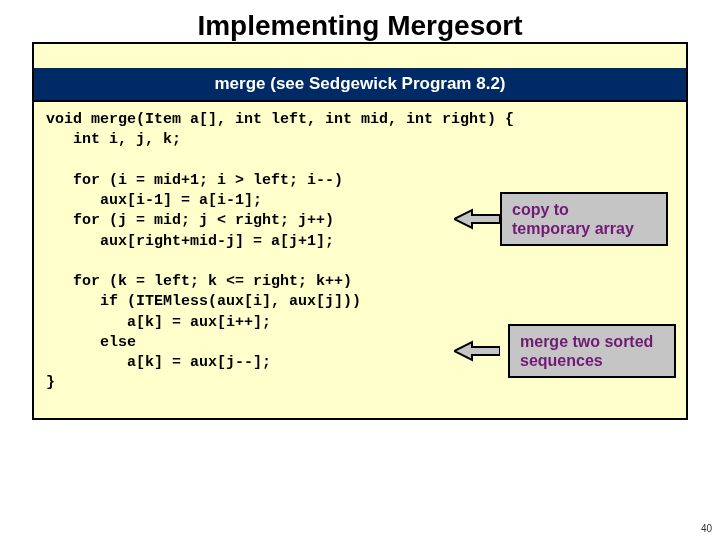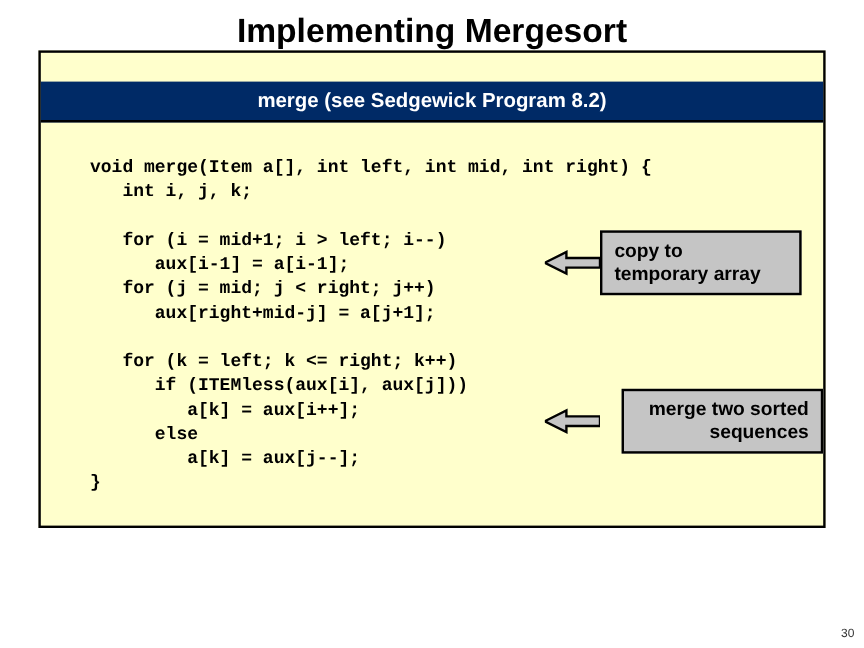--- a/index.html
+++ b/index.html
@@ -23,44 +23,43 @@
     color: #fff;
     font-weight: bold;
     text-align: center;
     padding: 6px 4px;
     font-size: 17px;
     border-bottom: 2px solid #000;
     margin-top: 24px;
   }
   .panel-body {
     position: relative;
-    padding: 28px 12px 24px 12px;
-    margin-left: 29px;
+    padding: 8px 12px 24px 12px;
   }
   pre.code {
     font-family: "Courier New", Courier, monospace;
     font-size: 15px;
     font-weight: bold;
     line-height: 1.35;
     white-space: pre;
     color: #000;
   }
   .callout {
     position: absolute;
     background: #c5c5c5;
     border: 2px solid #000;
     padding: 6px 10px;
     font-size: 16px;
     font-weight: bold;
     line-height: 1.2;
-    color: #000000;
+    color: #701a75;
     width: 168px;
   }
   .callout.c1 { right: 18px; top: 90px; }
-  .callout.c2 { right: 0; top: 222px; text-align: right; }
+  .callout.c2 { right: 10px; top: 222px; }
   .arrow {
     position: absolute;
     width: 46px;
     height: 22px;
   }
   .arrow svg { display: block; }
   .arrow.a1 { right: 186px; top: 106px; }
   .arrow.a2 { right: 186px; top: 238px; }
   .pagenum {
     position: absolute;
@@ -104,14 +103,14 @@
 
       <div class="arrow a2">
         <svg width="46" height="22" viewBox="0 0 46 22">
           <polygon points="0,11 18,2 18,7 46,7 46,15 18,15 18,20" fill="#c5c5c5" stroke="#000" stroke-width="2"></polygon>
         </svg>
       </div>
       <div class="callout c2">merge two sorted<br>sequences</div>
     </div>
   </div>
 
-  <div class="pagenum">30</div>
+  <div class="pagenum">40</div>
 </div>
 
 </body></html>

